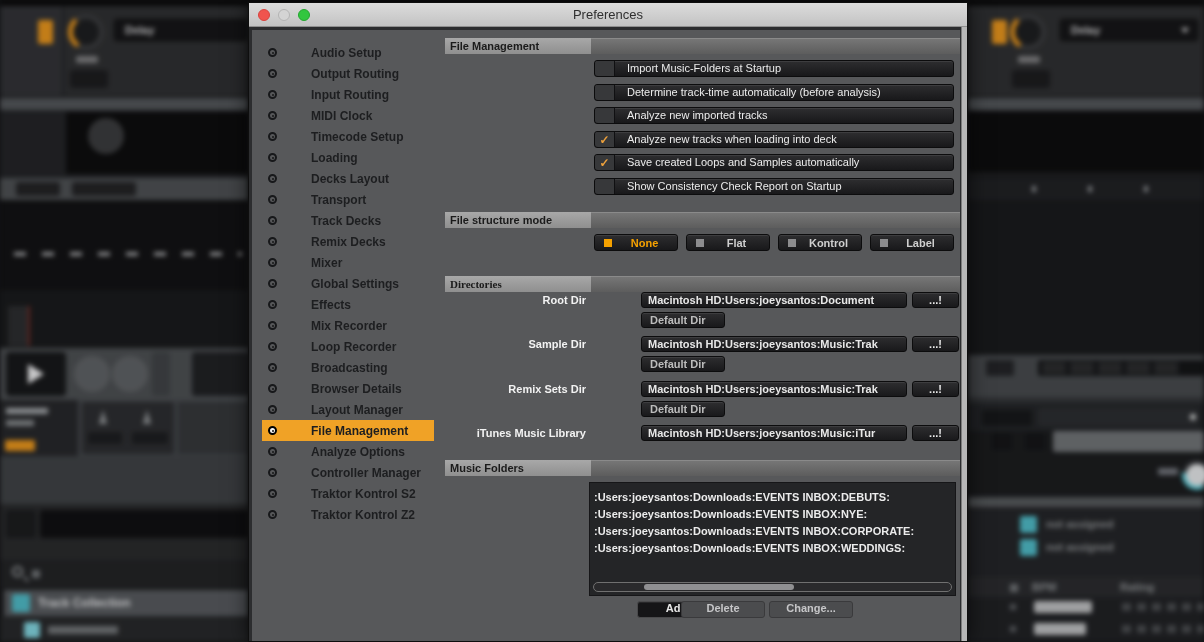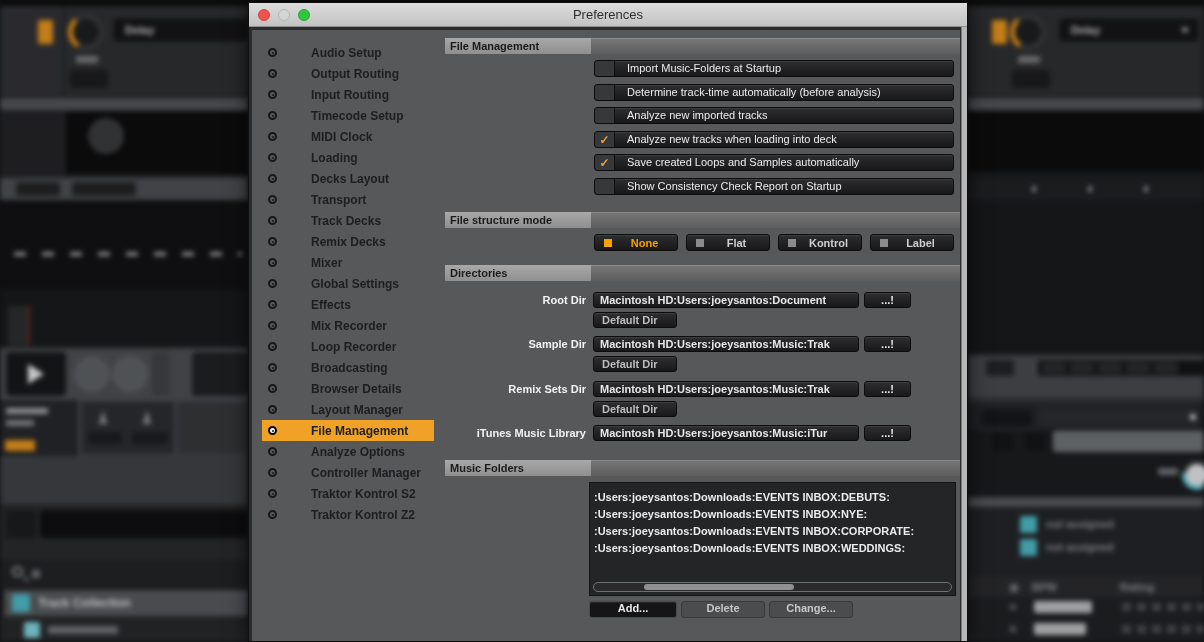--- a/index.html
+++ b/index.html
@@ -75,21 +75,21 @@
 
   
   .main { position:absolute; left:193px; top:8px; width:515px; height:600px; }
   .sec-header { position:absolute; left:0; width:515px; height:16px; display:flex; }
   .sec-header .hl { width:146px; background:linear-gradient(#a8a8a8,#8f8f8f);
                     color:#1b1b1b; font-size:11px; font-weight:bold; line-height:16px; padding-left:5px; }
   .sec-header .hr { flex:1; background:linear-gradient(#767676,#5d5d5d); border-top:1px solid #8a8a8a; }
 
   .btn-dark { background:linear-gradient(#2e2e30,#19191b); border:1px solid #0c0c0d;
               border-radius:3px; box-shadow:inset 0 1px 0 rgba(255,255,255,.08);
-              color:#e8e8e8; font-size:11px; font-weight:bold; }
+              color:#e8e8e8; font-size:11px; font-weight:bold;margin-left:48px; }
 
   .cb-row { position:absolute; left:149px; width:360px; height:17px; display:flex; align-items:stretch;
             background:linear-gradient(#2e2e30,#18181a); border:1px solid #0c0c0d; border-radius:3px;
             box-shadow:inset 0 1px 0 rgba(255,255,255,.08); cursor:default; }
   .cb-box { width:20px; background:#37383a; border-right:1px solid #101012;
             border-radius:3px 0 0 3px; display:flex; align-items:center; justify-content:center; flex:none; }
   .cb-check { color:#eda13c; font-size:12px; font-weight:bold; line-height:1; }
   .cb-label { color:#ececec; font-size:11px; font-weight:normal; line-height:15px; padding-left:12px; white-space:nowrap; }
 
   .radio-row { position:absolute; left:149px; top:196px; width:360px; height:17px; display:flex; gap:8px; }
@@ -272,25 +272,25 @@
         <div class="side-item">
             <span class="bullet"></span>
             <span class="side-label">Output Routing</span>
           </div>
         <div class="side-item">
             <span class="bullet"></span>
             <span class="side-label">Input Routing</span>
           </div>
         <div class="side-item">
             <span class="bullet"></span>
+            <span class="side-label">MIDI Clock</span>
+          </div>
+        <div class="side-item">
+            <span class="bullet"></span>
             <span class="side-label">Timecode Setup</span>
-          </div>
-        <div class="side-item">
-            <span class="bullet"></span>
-            <span class="side-label">MIDI Clock</span>
           </div>
         <div class="side-item">
             <span class="bullet"></span>
             <span class="side-label">Loading</span>
           </div>
         <div class="side-item">
             <span class="bullet"></span>
             <span class="side-label">Decks Layout</span>
           </div>
         <div class="side-item">
@@ -410,21 +410,21 @@
           <div class="radio-btn">
               <span class="radio-ind"></span>
               <span class="radio-label">Kontrol</span>
             </div>
           <div class="radio-btn">
               <span class="radio-ind"></span>
               <span class="radio-label">Label</span>
             </div>
         </div>
 
-        <div class="sec-header" style="top:227px;">
+        <div class="sec-header" style="top:238px;font-family:Liberation Serif, serif;">
           <div class="hl">Directories</div>
           <div class="hr"></div>
         </div>
         <div class="dir-row" style="top:254px;">
           <span class="dir-label">Root Dir</span>
           <div class="dir-field btn-dark"><span>Macintosh HD:Users:joeysantos:Document</span></div>
           <div class="dir-browse btn-dark">...!</div>
         </div>
         <div class="default-btn btn-dark" style="top:274px;">Default Dir</div>
         <div class="dir-row" style="top:298px;">

